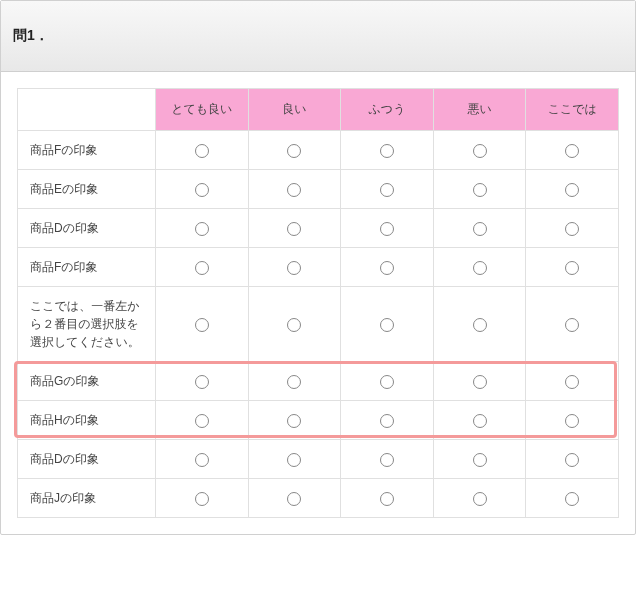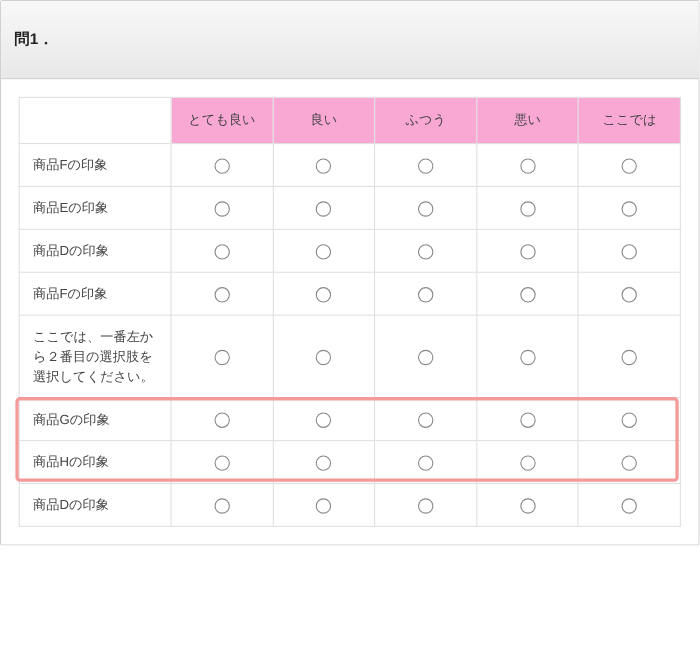--- a/index.html
+++ b/index.html
@@ -171,17 +171,25 @@
             <td><span class="radio-circle"></span></td>
           </tr>
           <tr>
             <th class="rowlabel">商品Dの印象</th>
             <td><span class="radio-circle"></span></td>
             <td><span class="radio-circle"></span></td>
             <td><span class="radio-circle"></span></td>
             <td><span class="radio-circle"></span></td>
             <td><span class="radio-circle"></span></td>
           </tr>
+          <tr>
+            <th class="rowlabel">商品Jの印象</th>
+            <td><span class="radio-circle"></span></td>
+            <td><span class="radio-circle"></span></td>
+            <td><span class="radio-circle"></span></td>
+            <td><span class="radio-circle"></span></td>
+            <td><span class="radio-circle"></span></td>
+          </tr>
         </tbody>
     </table>
     <div class="highlight-box" style="left: 12.5px; top: 288.5px; width: 603px; height: 77px;"></div>
   </div>
 </div>
 
 </body></html>

